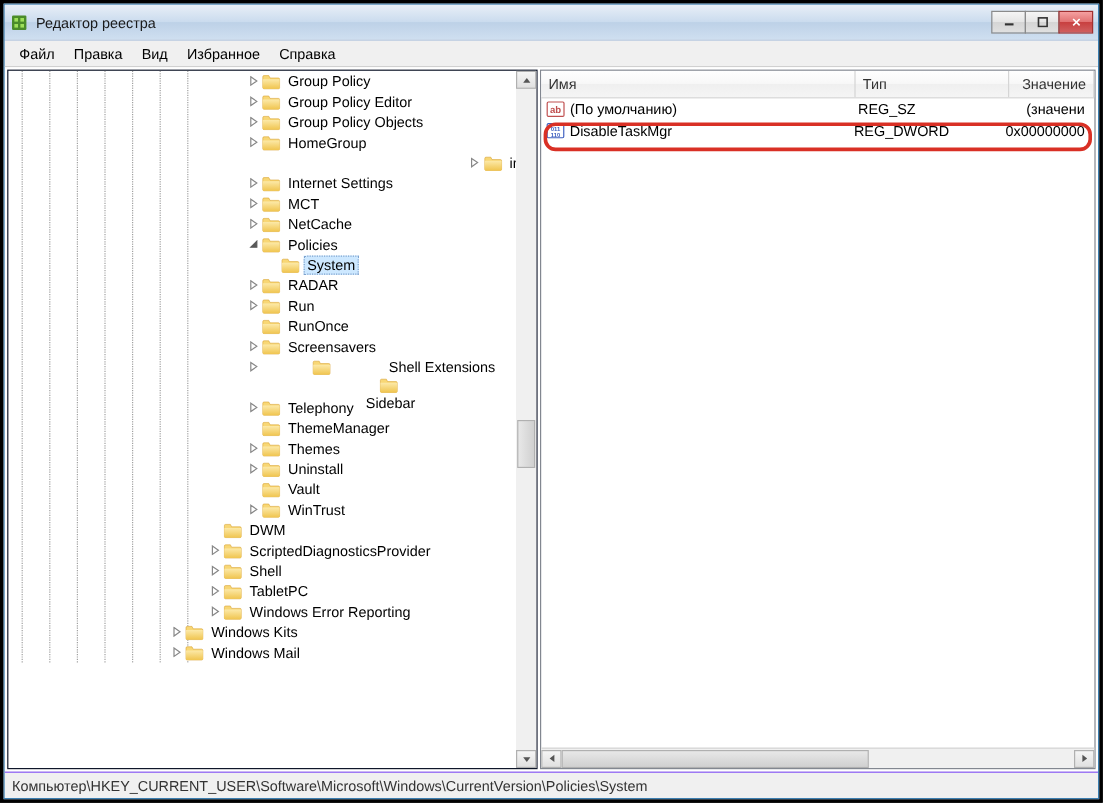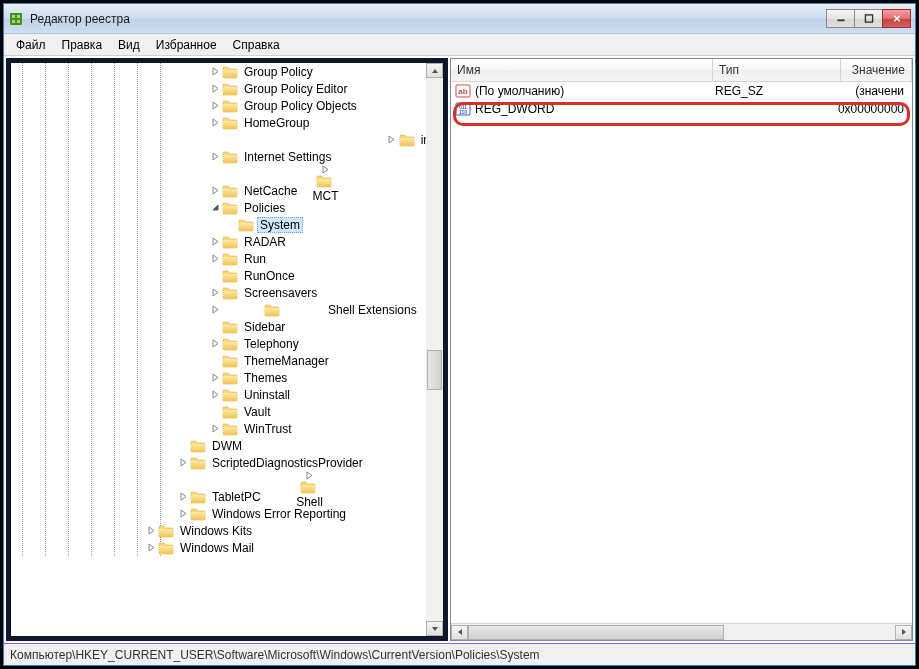--- a/index.html
+++ b/index.html
@@ -78,21 +78,21 @@
   color: #000;
 }
 .content {
   flex: 1;
   display: flex;
   background: #fff;
   overflow: hidden;
 }
 .tree-pane {
   width: 442px;
-  border: 5px solid #0f172a;
+  border: 1px solid #0f172a;
   margin: 2px 1px 2px 2px;
   background: #fff;
   overflow: auto;
   position: relative;
 }
 .list-pane {
   flex: 1;
   border: 1px solid #828790;
   margin: 2px 2px 2px 1px;
   background: #fff;
@@ -407,21 +407,21 @@
                     <path d="M1 5 L15 5 L15 12 Q15 13 14 13 L2 13 Q1 13 1 12 Z" fill="url(#fg)"></path>
                     <defs>
                       <linearGradient id="fg" x1="0" y1="0" x2="0" y2="1">
                         <stop offset="0" stop-color="#fce9a8"></stop>
                         <stop offset="1" stop-color="#f0c550"></stop>
                       </linearGradient>
                     </defs>
                   </svg></span>
                 <span class="label">Internet Settings</span>
               </div>
-              <div class="tree-item" style="padding-left: 32px; flex-direction: column;">
+              <div class="tree-item" style="padding-left: 32px;">
                 <span class="expander">
                   <svg viewBox="0 0 9 9">
                     <path d="M2 1 L7 4.5 L2 8 Z" fill="none" stroke="#888" stroke-width="1"></path>
                   </svg>
                 </span>
                 <span class="folder-icon"><svg viewBox="0 0 16 14">
                     <path d="M1 3 L1 12 Q1 13 2 13 L14 13 Q15 13 15 12 L15 5 Q15 4 14 4 L7 4 L6 2 L2 2 Q1 2 1 3 Z" fill="#f8d775" stroke="#d9a334" stroke-width="0.5"></path>
                     <path d="M1 5 L15 5 L15 12 Q15 13 14 13 L2 13 Q1 13 1 12 Z" fill="url(#fg)"></path>
                     <defs>
                       <linearGradient id="fg" x1="0" y1="0" x2="0" y2="1">
@@ -561,21 +561,21 @@
                     <path d="M1 5 L15 5 L15 12 Q15 13 14 13 L2 13 Q1 13 1 12 Z" fill="url(#fg)"></path>
                     <defs>
                       <linearGradient id="fg" x1="0" y1="0" x2="0" y2="1">
                         <stop offset="0" stop-color="#fce9a8"></stop>
                         <stop offset="1" stop-color="#f0c550"></stop>
                       </linearGradient>
                     </defs>
                   </svg></span>
                 <span class="label">Shell Extensions</span>
               </div>
-              <div class="tree-item" style="padding-left: 32px;">
+              <div class="tree-item" style="padding-left: 32px; flex-direction: column;">
                 <span class="expander"></span>
                 <span class="folder-icon"><svg viewBox="0 0 16 14">
                     <path d="M1 3 L1 12 Q1 13 2 13 L14 13 Q15 13 15 12 L15 5 Q15 4 14 4 L7 4 L6 2 L2 2 Q1 2 1 3 Z" fill="#f8d775" stroke="#d9a334" stroke-width="0.5"></path>
                     <path d="M1 5 L15 5 L15 12 Q15 13 14 13 L2 13 Q1 13 1 12 Z" fill="url(#fg)"></path>
                     <defs>
                       <linearGradient id="fg" x1="0" y1="0" x2="0" y2="1">
                         <stop offset="0" stop-color="#fce9a8"></stop>
                         <stop offset="1" stop-color="#f0c550"></stop>
                       </linearGradient>
                     </defs>
@@ -707,21 +707,21 @@
                     <path d="M1 5 L15 5 L15 12 Q15 13 14 13 L2 13 Q1 13 1 12 Z" fill="url(#fg)"></path>
                     <defs>
                       <linearGradient id="fg" x1="0" y1="0" x2="0" y2="1">
                         <stop offset="0" stop-color="#fce9a8"></stop>
                         <stop offset="1" stop-color="#f0c550"></stop>
                       </linearGradient>
                     </defs>
                   </svg></span>
                 <span class="label">ScriptedDiagnosticsProvider</span>
               </div>
-              <div class="tree-item" style="padding-left: 16px; margin-left: -16px; flex-direction: column;">
+              <div class="tree-item" style="padding-left: 16px; margin-left: -16px;">
                 <span class="expander">
                   <svg viewBox="0 0 9 9">
                     <path d="M2 1 L7 4.5 L2 8 Z" fill="none" stroke="#888" stroke-width="1"></path>
                   </svg>
                 </span>
                 <span class="folder-icon"><svg viewBox="0 0 16 14">
                     <path d="M1 3 L1 12 Q1 13 2 13 L14 13 Q15 13 15 12 L15 5 Q15 4 14 4 L7 4 L6 2 L2 2 Q1 2 1 3 Z" fill="#f8d775" stroke="#d9a334" stroke-width="0.5"></path>
                     <path d="M1 5 L15 5 L15 12 Q15 13 14 13 L2 13 Q1 13 1 12 Z" fill="url(#fg)"></path>
                     <defs>
                       <linearGradient id="fg" x1="0" y1="0" x2="0" y2="1">
@@ -839,20 +839,21 @@
                 <span class="name-cell">(По умолчанию)</span>
                 <span class="type-cell">REG_SZ</span>
                 <span class="value-cell">(значени</span>
               </div>
               <div class="list-row">
                 <span class="icon"><svg viewBox="0 0 16 16">
                     <rect x="1" y="2" width="14" height="12" rx="1" fill="#fff" stroke="#4060c0" stroke-width="1"></rect>
                     <text x="4" y="8" font-size="5" fill="#4060c0" font-weight="bold">011</text>
                     <text x="4" y="13" font-size="5" fill="#4060c0" font-weight="bold">110</text>
                   </svg></span>
+                <span class="name-cell">DisableTaskMgr</span>
                 <span class="type-cell">REG_DWORD</span>
                 <span class="value-cell">0x00000000</span>
               </div>
             </div>
         <div class="highlight-box"></div>
       </div>
       <div class="h-scrollbar">
         <div class="scroll-btn">
               <svg viewBox="0 0 8 8" width="8" height="8">
                 <path d="M2 4 L6 1 L6 7 Z" fill="#555"></path>

